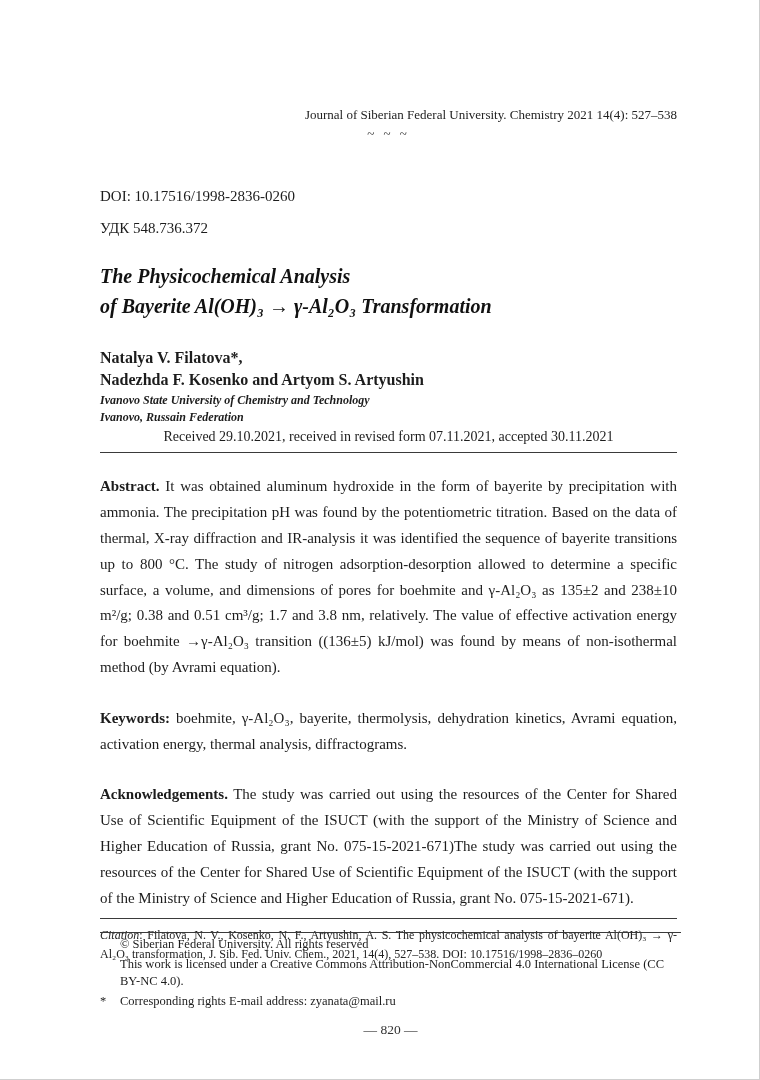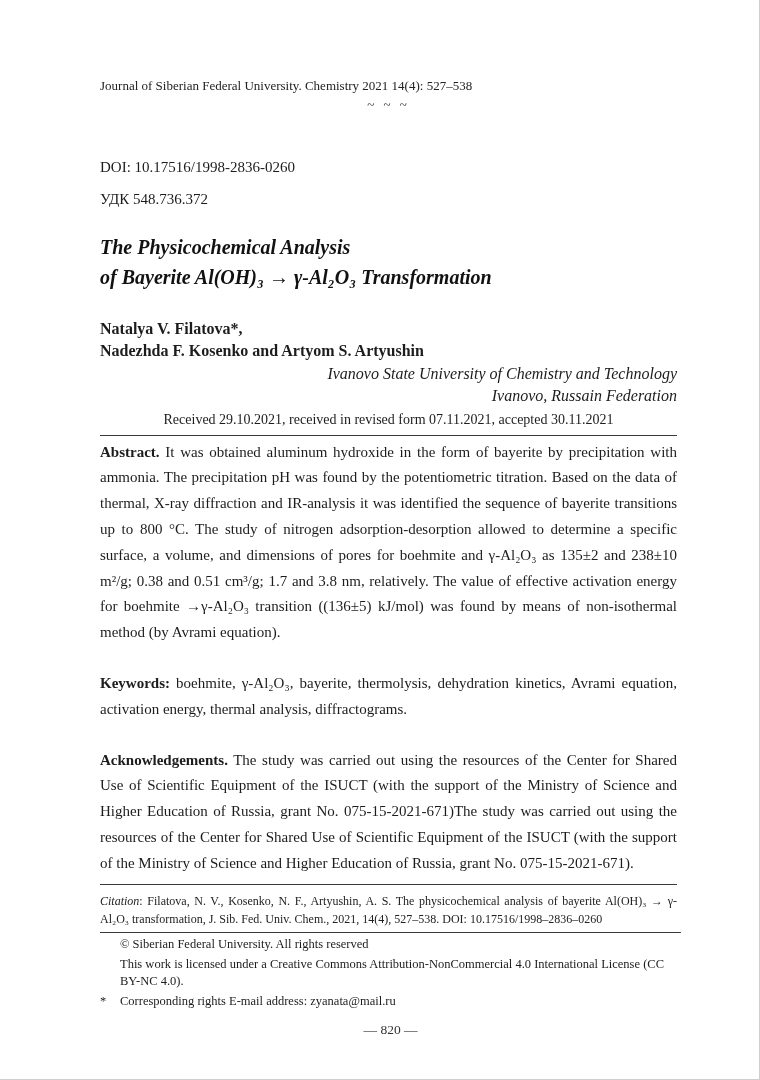--- a/index.html
+++ b/index.html
@@ -12,38 +12,38 @@
   .page {
     position: relative;
     width: 760px; height: 1080px;
     background: #ffffff;
     border-right: 1px solid #cfcfcf;
     border-bottom: 1px solid #cfcfcf;
     overflow: hidden;
   }
   .content { padding: 78px 82px 0 100px; }
 
-  .journal-header { text-align: left; font-size: 13px; color: #222; }
+  .journal-header { text-align: right; font-size: 13px; color: #222; margin-top: 29px; }
   .tildes { text-align: center; font-size: 13px; letter-spacing: 3px; margin-top: 3px; color: #222; }
 
   .doi { margin-top: 46px; font-size: 15px; }
   .udc { margin-top: 15px; font-size: 15px; }
 
   .title { margin-top: 24px; font-size: 20px; font-weight: bold; line-height: 1.5; color: #111; font-style: italic; }
 
   .authors { margin-top: 26px; font-weight: bold; font-size: 16px; line-height: 1.4; }
-  .affiliation { text-align: right; font-style: italic; font-size: 16px; line-height: 1.4; }
+  .affiliation { font-style: italic; font-size: 12px; line-height: 1.4; font-weight: bold; }
 
   .received { margin-top: 4px; text-align: center; font-size: 14px; }
 
   hr.rule { border: none; border-top: 1.3px solid #3a3a3a; margin-top: 7px; }
 
   .para { font-size: 15px; line-height: 1.72; text-align: justify; }
   .para .label { font-weight: bold; }
-  .abstract { margin-top: 4px; }
+  .abstract { margin-top: 21px; }
   .keywords { margin-top: 25px; }
   .acknowledgements { margin-top: 25px; }
 
   .citation-rule { margin-top: 20px; }
   .citation { margin-top: 7px; font-size: 12px; line-height: 1.55; text-align: justify; color: #222; }
   .citation .label { font-style: italic; }
 
   .footer {
     position: absolute;
     left: 100px; right: 78px; top: 932px;

